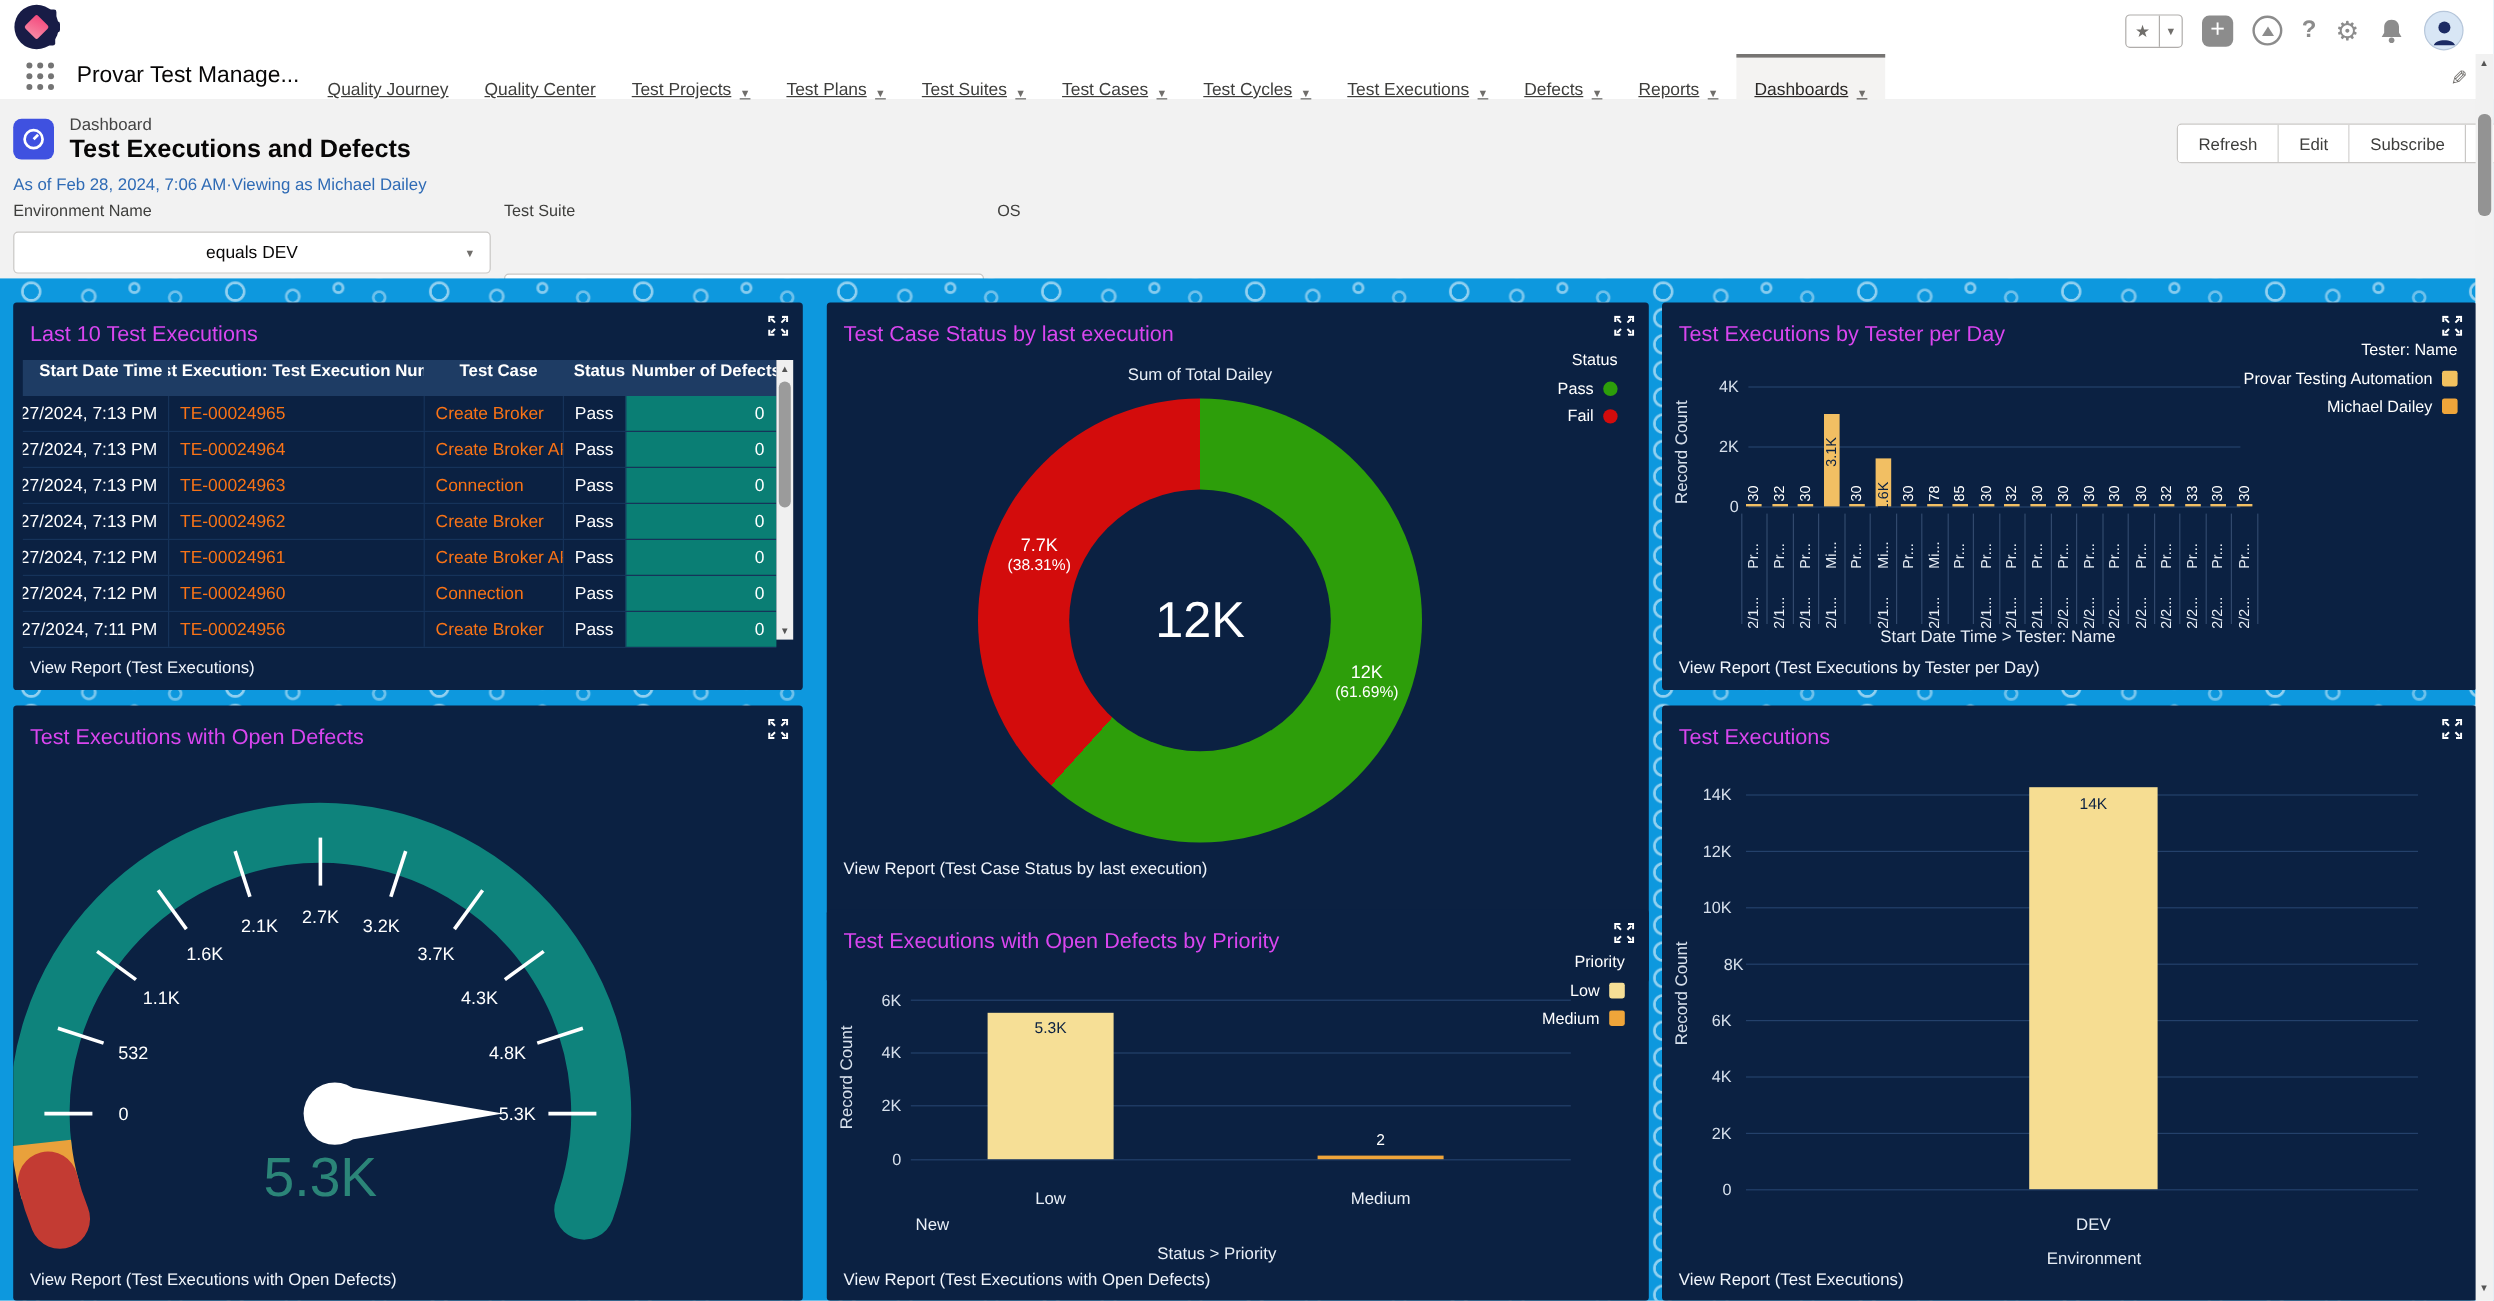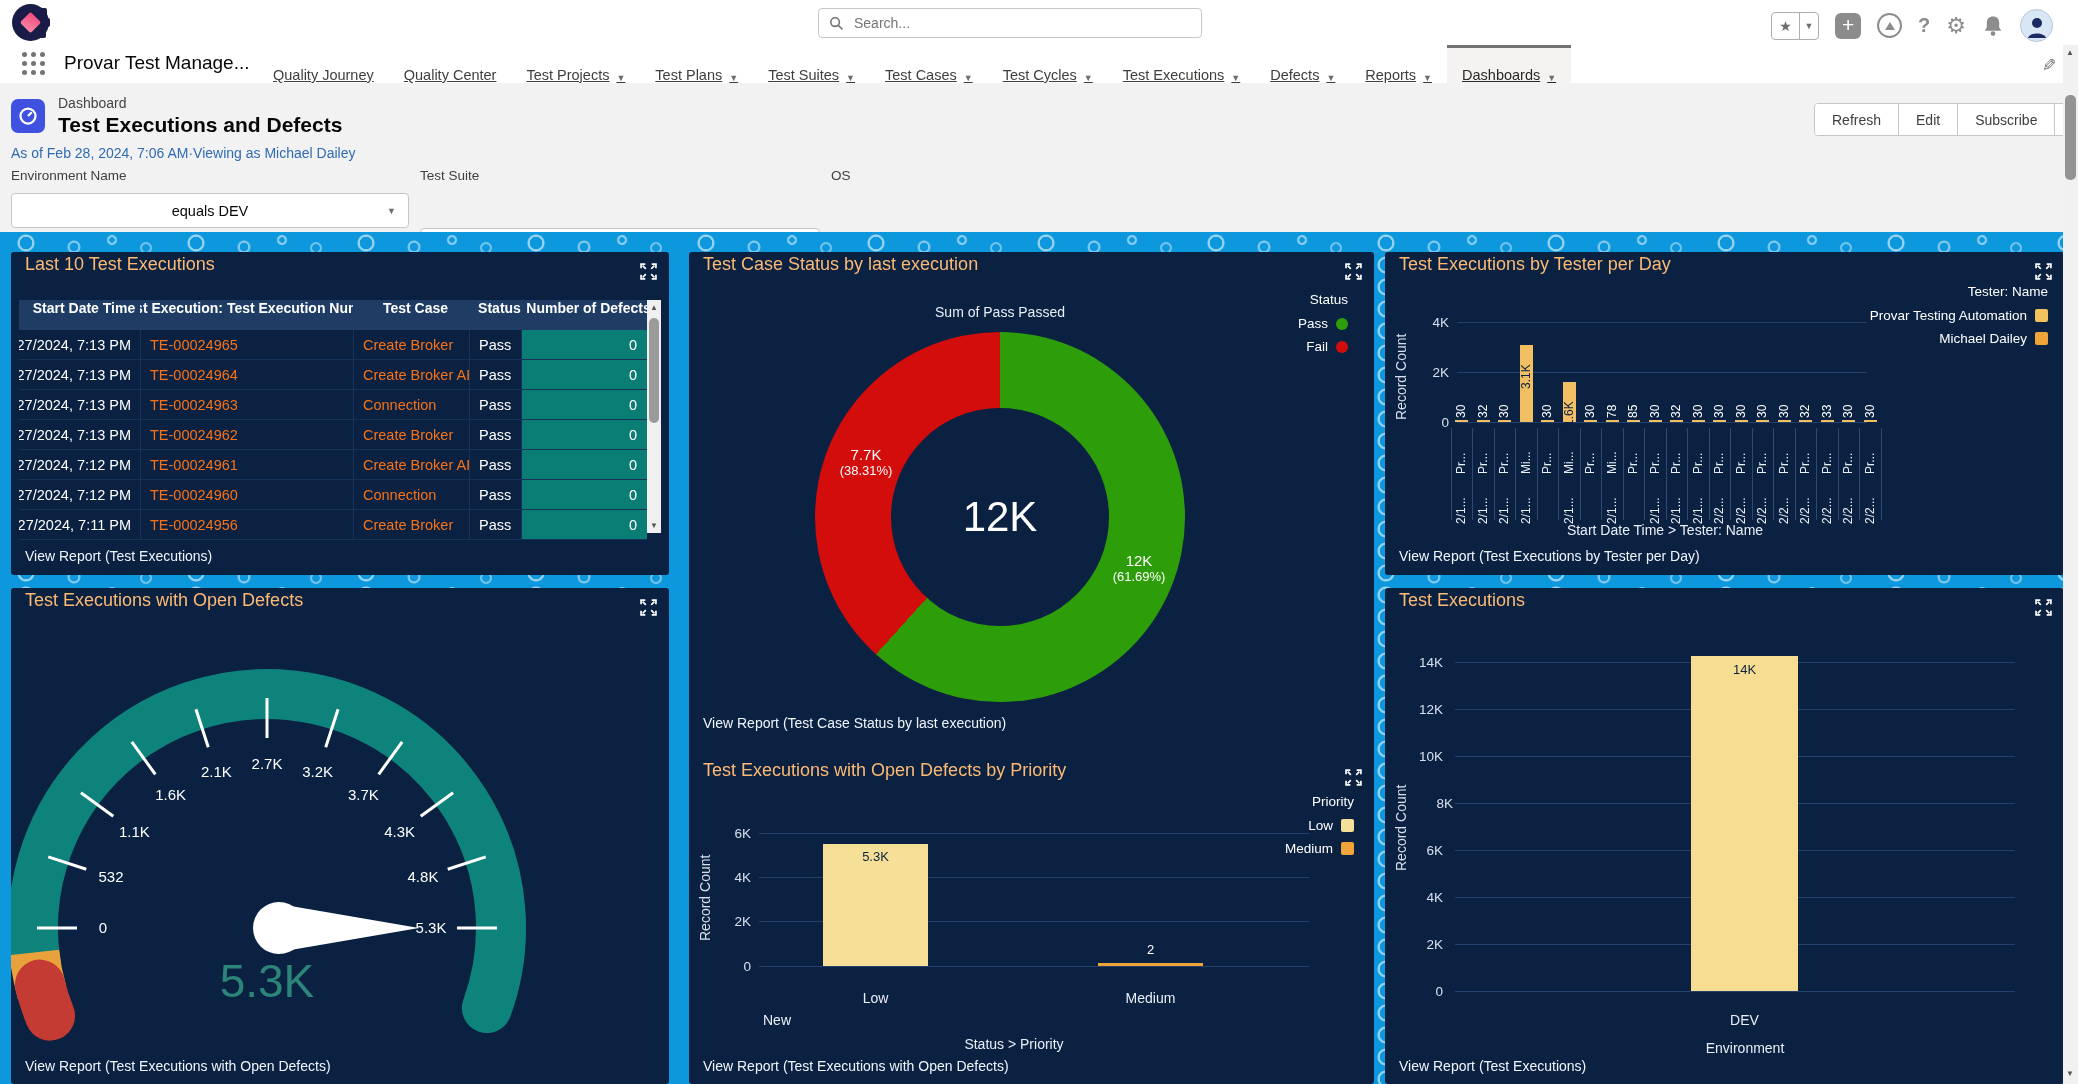--- a/index.html
+++ b/index.html
@@ -53,21 +53,21 @@
 
   
   #canvas{left:0;top:232px;width:2063px;height:852px;background-color:#0d98de;
     background-image:
       radial-gradient(circle 10px at 26px 11px, rgba(13,152,222,0) 6px, rgba(255,255,255,.55) 6.5px 8px, rgba(13,152,222,0) 9px),
       radial-gradient(circle 8px at 74px 15px, rgba(13,152,222,0) 4px, rgba(255,255,255,.45) 4.5px 6px, rgba(13,152,222,0) 7px),
       radial-gradient(circle 6px at 112px 8px, rgba(13,152,222,0) 2.5px, rgba(255,255,255,.5) 3px 4.5px, rgba(13,152,222,0) 5.5px),
       radial-gradient(circle 7px at 146px 16px, rgba(13,152,222,0) 3.5px, rgba(255,255,255,.4) 4px 5.5px, rgba(13,152,222,0) 6.5px);
     background-size:170px 22px;}
   .widget{position:absolute;background:#0b2142;border-radius:3px;overflow:hidden;}
-  .wtitle{position:absolute;left:14px;top:2px;font-size:18px;color:#fdba74;white-space:nowrap;}
+  .wtitle{position:absolute;left:14px;top:16px;font-size:18px;color:#d946ef;white-space:nowrap;}
   .xpbtn{position:absolute;right:12px;top:11px;width:17px;height:17px;}
   .vreport{position:absolute;left:14px;font-size:14px;color:#f0f5fc;white-space:nowrap;}
 
   
   .thead{position:absolute;left:8px;top:48px;width:628px;height:30px;background:#1e3c64;display:flex;}
   .thc{font-size:14px;font-weight:700;color:#fff;display:flex;align-items:center;padding-left:9px;box-sizing:border-box;white-space:nowrap;overflow:hidden;flex-direction:column;}
   .c0{width:121px;} .c1{width:213px;} .c2{width:116px;} .c3{width:52px;} .c4{width:126px;}
   #tbody{position:absolute;left:8px;top:78px;width:628px;}
   .trow{display:flex;height:29px;border-bottom:1px solid #16335a;}
   .tc{font-size:14.5px;color:#fff;display:flex;align-items:center;padding-left:9px;box-sizing:border-box;white-space:nowrap;overflow:hidden;border-left:1px solid #16335a;}
@@ -111,27 +111,20 @@
 
 <div id="root">
 
   <div id="topbar" class="abs">
     <div id="logo" class="abs">
       <span class="tooth" style="left:26px;top:4px;"></span>
       <span class="tooth" style="left:29px;top:14px;"></span>
       <span class="tooth" style="left:25px;top:25px;"></span>
       <span class="gearbody"></span>
       <span class="cube"></span>
-    </div>
-    <div id="searchbox" class="abs">
-      <svg width="15" height="15" viewBox="0 0 16 16">
-          <circle cx="6.5" cy="6.5" r="4.6" fill="none" stroke="#747474" stroke-width="1.7"></circle>
-          <line x1="10.2" y1="10.2" x2="14.4" y2="14.4" stroke="#747474" stroke-width="1.7"></line>
-        </svg>
-      <input placeholder="Search..." style="">
     </div>
     <div class="topicons abs" style="right:25px;">
       <span class="favgroup">
         <span class="star">★</span>
         <span class="fcaret">
             <span class="crt">▼</span>
           </span>
       </span>
       <span class="plusbox">+</span>
       <span class="ringicon">
@@ -347,21 +340,21 @@
       </div>
       <div class="vreport" style="top:296px;">View Report (Test Executions)</div>
     </div>
 
     <div class="widget" style="left:689px;top:20px;width:685px;height:567px;">
       <div class="wtitle">Test Case Status by last execution</div>
       <svg class="xpbtn" viewBox="0 0 16 16">
           <path d="M1 5V1h4M11 1h4v4M15 11v4h-4M5 15H1v-4" stroke="#fff" stroke-width="1.6" fill="none"></path>
           <path d="M2.5 2.5l3 3M13.5 2.5l-3 3M13.5 13.5l-3-3M2.5 13.5l3-3" stroke="#fff" stroke-width="1.6"></path>
         </svg>
-      <div class="xcap" style="left:161px;top:52px;width:300px;">Sum of Pass Passed</div>
+      <div class="xcap" style="left:161px;top:52px;width:300px;">Sum of Total Dailey</div>
       <div class="legrow" style="right:26px;top:40px;">
           <span>Status</span>
         </div>
       <div class="legrow" style="right:26px;top:64px;">
           <span>Pass</span>
           <span class="legdot" style="background-color: rgb(45, 158, 10);"></span>
         </div>
       <div class="legrow" style="right:26px;top:87px;">
           <span>Fail</span>
           <span class="legdot" style="background-color: rgb(211, 12, 12);"></span>

